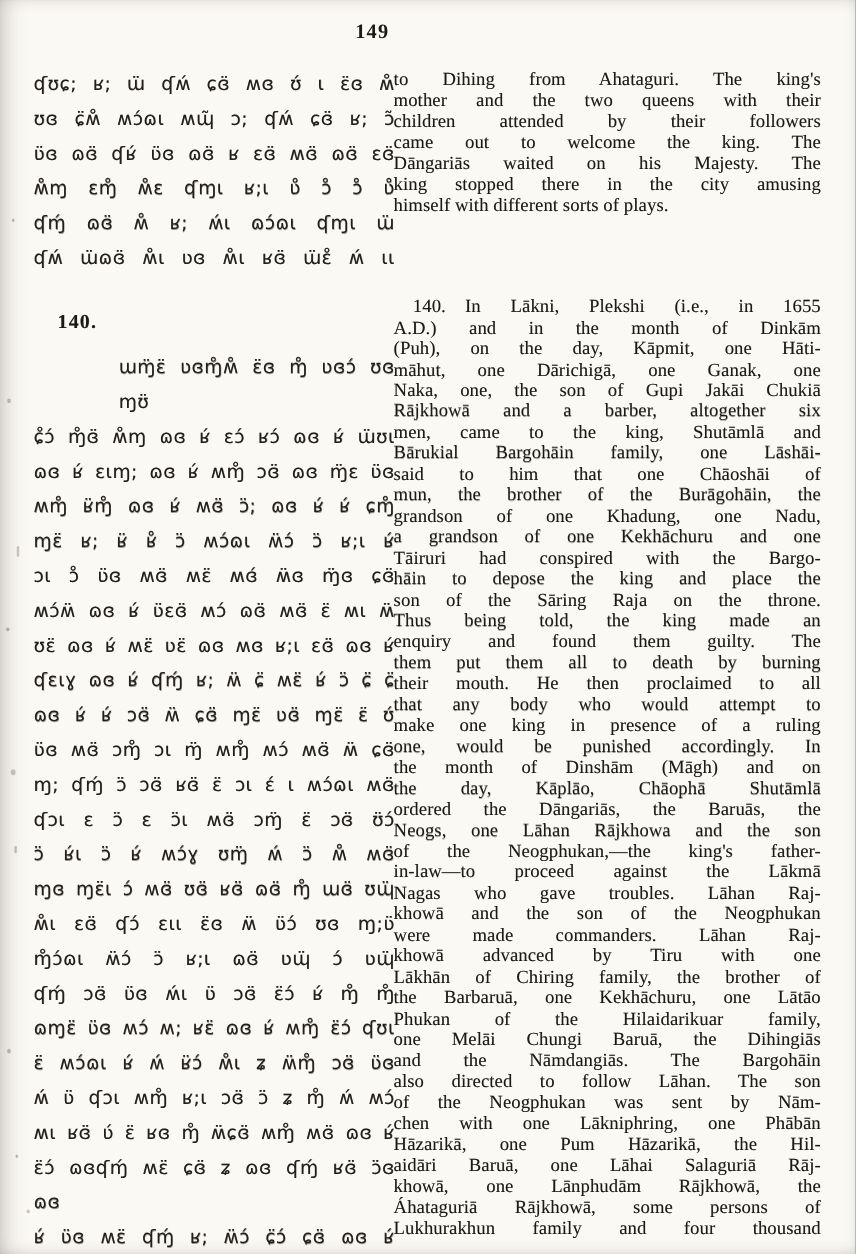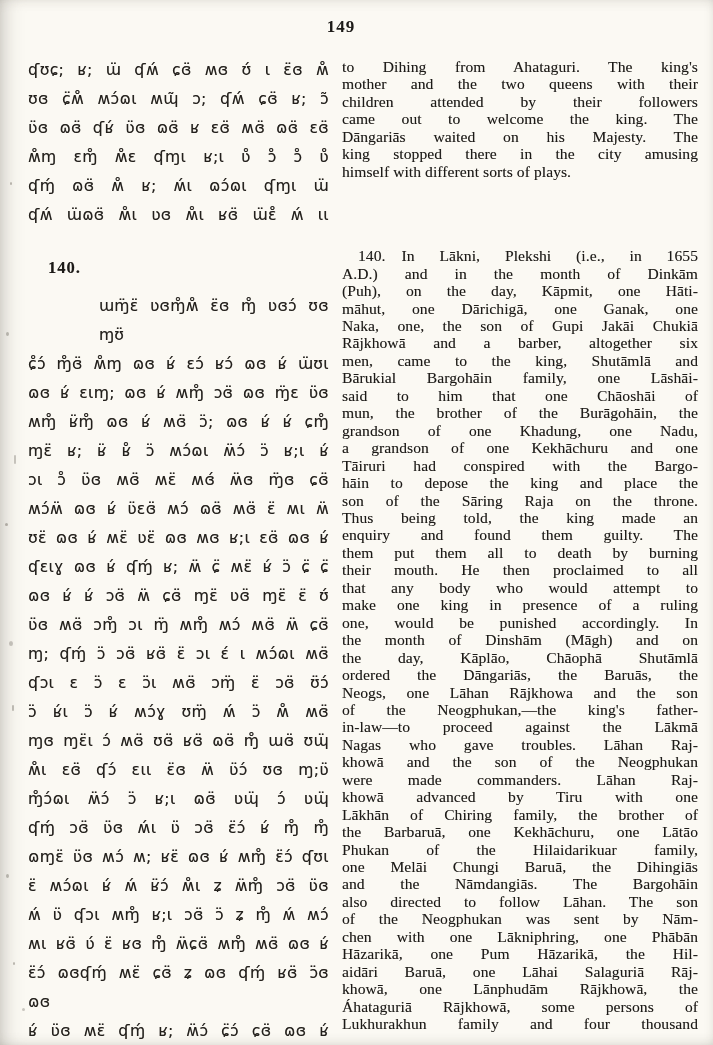--- a/index.html
+++ b/index.html
@@ -12,27 +12,26 @@
   }
   .page::after{
     content:"";position:absolute;inset:0;pointer-events:none;
     box-shadow:inset 14px 0 22px -14px rgba(60,55,45,.35),
                inset -6px 0 14px -10px rgba(60,55,45,.18),
                inset 0 -8px 16px -12px rgba(60,55,45,.22),
                inset 0 8px 16px -12px rgba(60,55,45,.15);
   }
   .pageno{
     position:absolute;top:17px;left:296px;width:90px;
-    text-align:center;
     font-family:"Liberation Serif","DejaVu Serif",serif;
     font-weight:bold;font-size:17px;letter-spacing:1px;color:#1c1a17;
   }
   .col{position:absolute;top:56px;}
   .col-left{left:28px;width:301px;}
-  .col-right{left:342px;width:356px;top:58px;}
+  .col-right{left:328px;width:356px;top:58px;}
 
   .script-line{
     font-family:"DejaVu Sans",sans-serif;
     font-size:15.5px;line-height:29px;color:#23201c;
     text-align:justify;text-align-last:justify;
     letter-spacing:.4px;word-spacing:3px;
     text-shadow:.25px .25px 0 rgba(35,32,28,.45);
   }
   .eng-line{
     font-family:"Liberation Serif","DejaVu Serif",serif;

